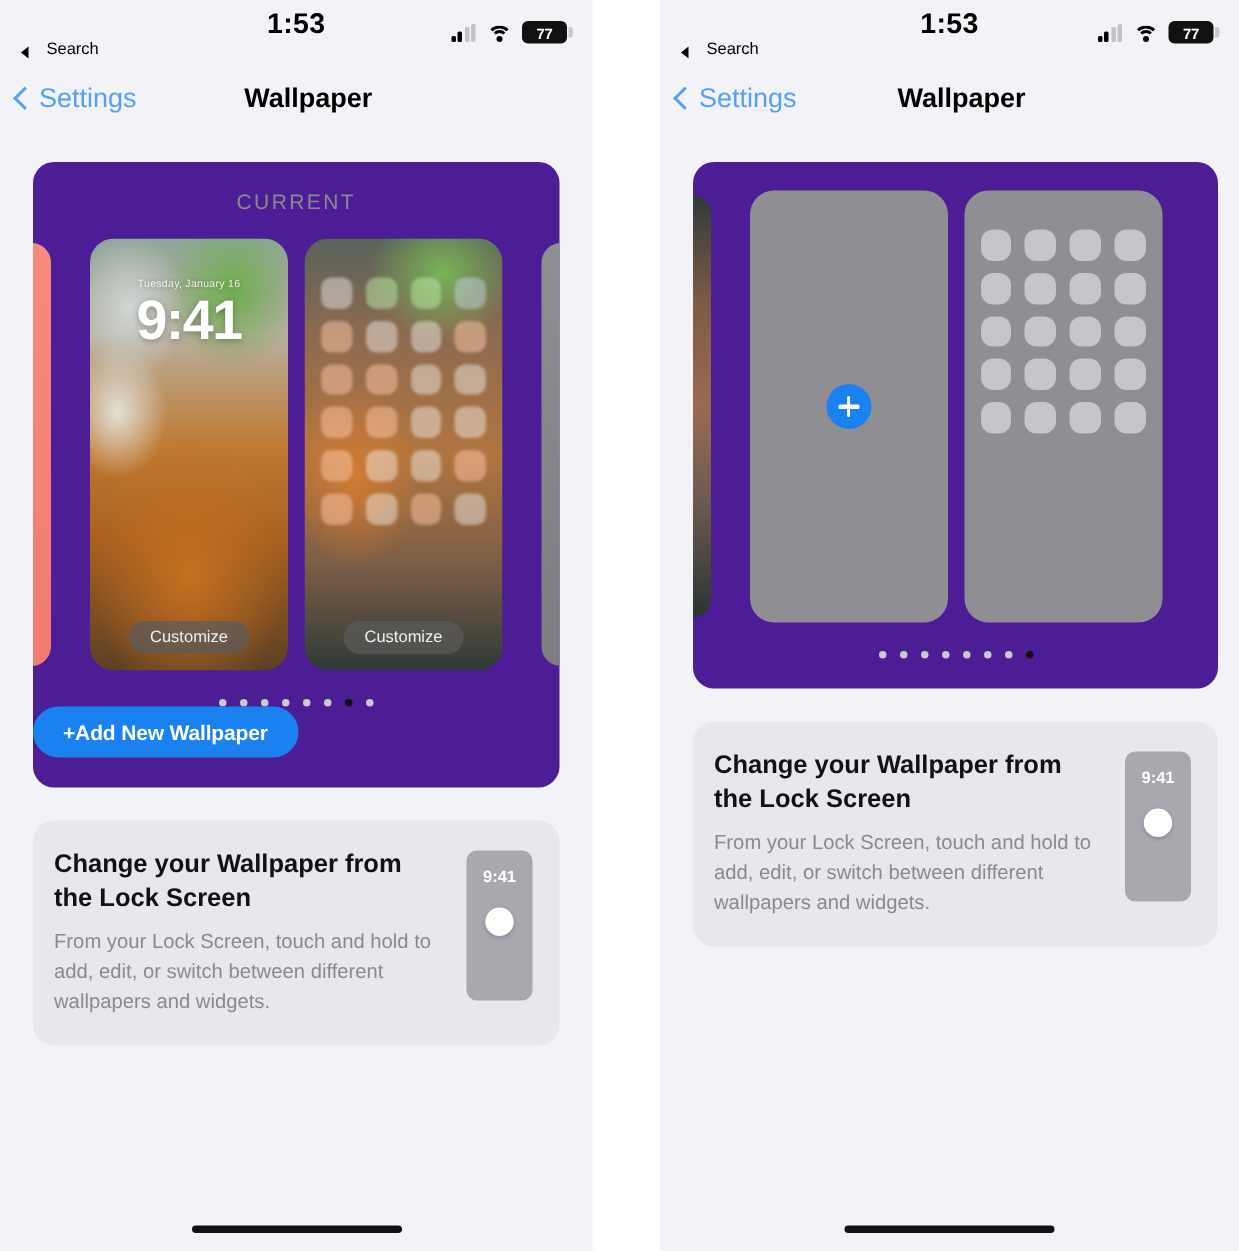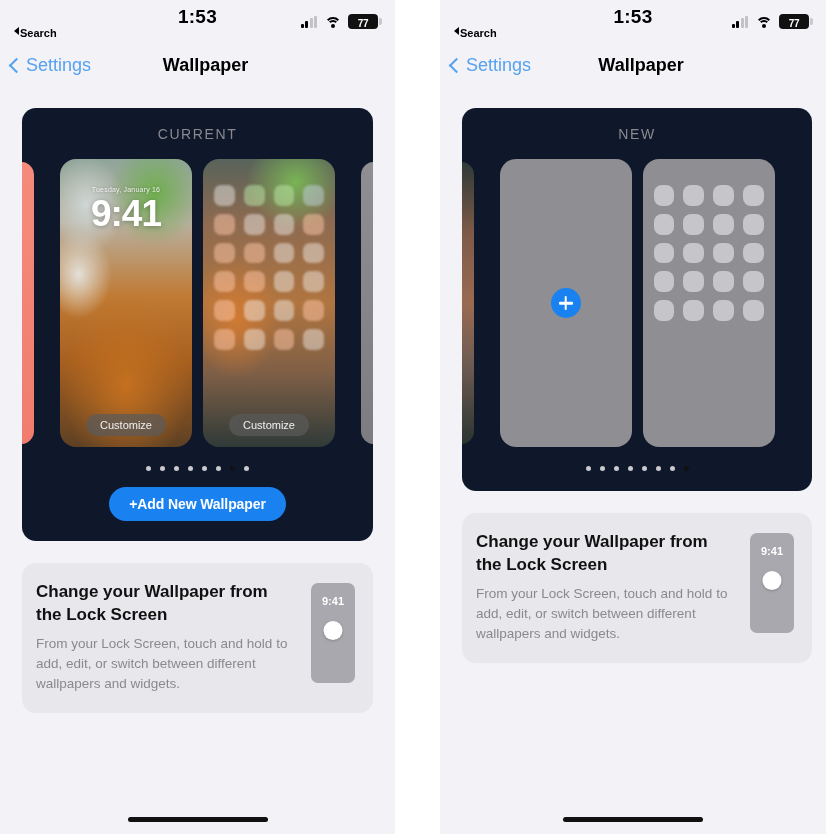--- a/index.html
+++ b/index.html
@@ -36,25 +36,25 @@
     font-size: 19px;
     font-weight: bold;
     color: #000;
     letter-spacing: 0.2px;
   }
   .status-back {
     position: absolute;
     left: 14px;
     top: 27px;
     font-size: 11px;
-    font-weight: bold;
+    font-weight: normal;
     color: #000;
     display: flex;
-    align-items: flex-start;
-    gap: 1px;
+    align-items: flex-end;
+    gap: 12px;
   }
   .status-back .tri {
     width: 0; height: 0;
     border-top: 4px solid transparent;
     border-bottom: 4px solid transparent;
     border-right: 5px solid #000;
   }
   .status-right {
     position: absolute;
     right: 17px;
@@ -143,21 +143,21 @@
     font-size: 18px;
     font-weight: bold;
     color: #000;
     pointer-events: none;
     padding-left: 16px;
   }
 
   
   .wp-card {
     margin: 22px 22px 0 22px;
-    background: #0f172a;
+    background: #4c1d95;
     border-radius: 14px;
     padding: 18px 0 20px 0;
     position: relative;
     overflow: hidden;
   }
   .wp-card.right-card { margin: 22px 14px 0 22px; }
   .section-label {
     text-align: center;
     font-size: 14px;
     color: #8a8a8e;
@@ -315,21 +315,21 @@
   .dots i {
     width: 5px; height: 5px;
     border-radius: 50%;
     background: #c9c9ce;
     display: block;
     cursor: pointer;
   }
   .dots i.on { background: #111; }
 
   
-  .add-wrap { display: flex; justify-content: center; margin-top: 16px; }
+  .add-wrap { display: flex; }
   .add-btn {
     background: #1a82f0;
     color: #fff;
     font-size: 14px;
     font-weight: bold;
     padding: 9px 20px;
     border-radius: 18px;
     border: none;
     cursor: pointer;
     font-family: "Liberation Sans", sans-serif;
@@ -540,21 +540,20 @@
 
   <div class="nav-bar">
     <div class="nav-back">
       <span class="chev"></span>
       <span class="nav-back-label">Settings</span>
     </div>
     <div class="nav-title">Wallpaper</div>
   </div>
 
   <div class="wp-card right-card">
-    <div class="section-label">NEW</div>
 
     <div class="carousel">
       <div class="peek left peek-blur"></div>
 
       <div class="preview placeholder-new">
         <div class="plus-btn"></div>
       </div>
 
       <div class="preview placeholder-home">
         <div class="hs-grid">

